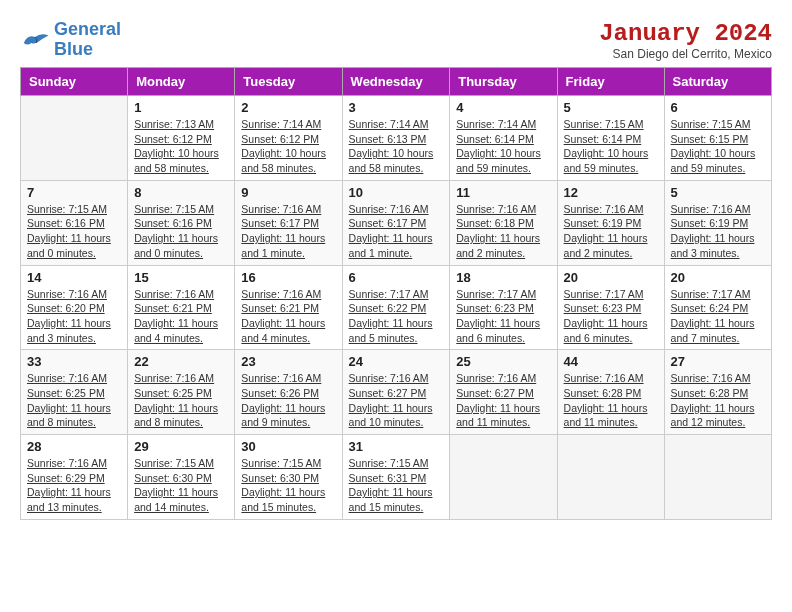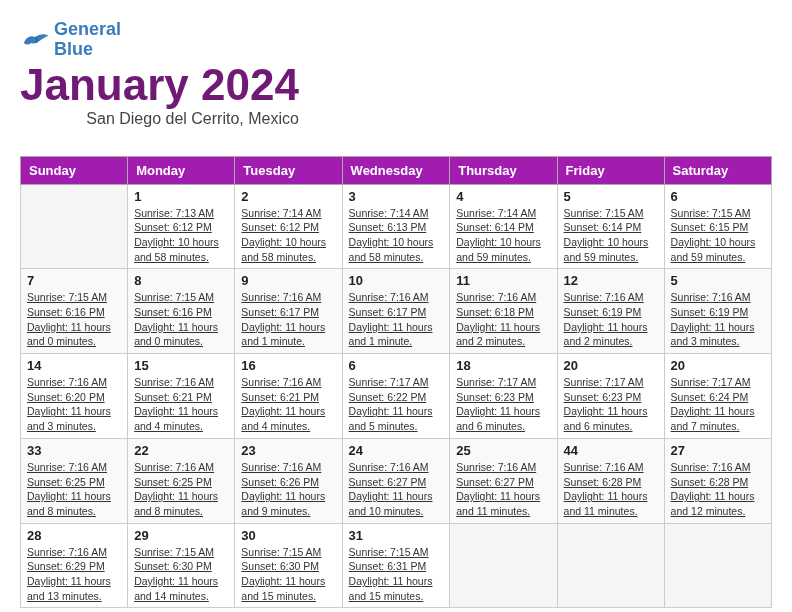--- a/index.html
+++ b/index.html
@@ -7,22 +7,21 @@
       font-family: Arial, sans-serif;
       background: #fff;
       width: 792px;
       min-height: 612px;
       padding: 20px;
     }
     .header {
       display: flex;
       justify-content: space-between;
       align-items: flex-start;
-      margin-bottom: 28px;
-      flex-direction: column;
+      margin-bottom: 6px;
     }
     .logo {
       display: flex;
       align-items: center;
       gap: 4px;
     }
     .logo-text {
       font-size: 18px;
       font-weight: bold;
       color: #1a3a5c;
@@ -32,26 +31,27 @@
       color: #3a7dbf;
     }
     .logo-bird {
       width: 30px;
       height: 24px;
     }
     .title-block {
       text-align: right;
     }
     .month-title {
-      font-size: 44px;
-      font-weight: bold;
-      color: #701a75;
+      font-size: 24px;
+      font-weight: bold;
+      color: #b91c1c;
+      font-family: Liberation Mono, monospace;
     }
     .location {
-      font-size: 16px;
+      font-size: 12px;
       color: #444;
     }
     .calendar {
       width: 100%;
       border-collapse: collapse;
       font-size: 11px;
     }
     .calendar th {
       background: #a21caf;
       color: #fff;

